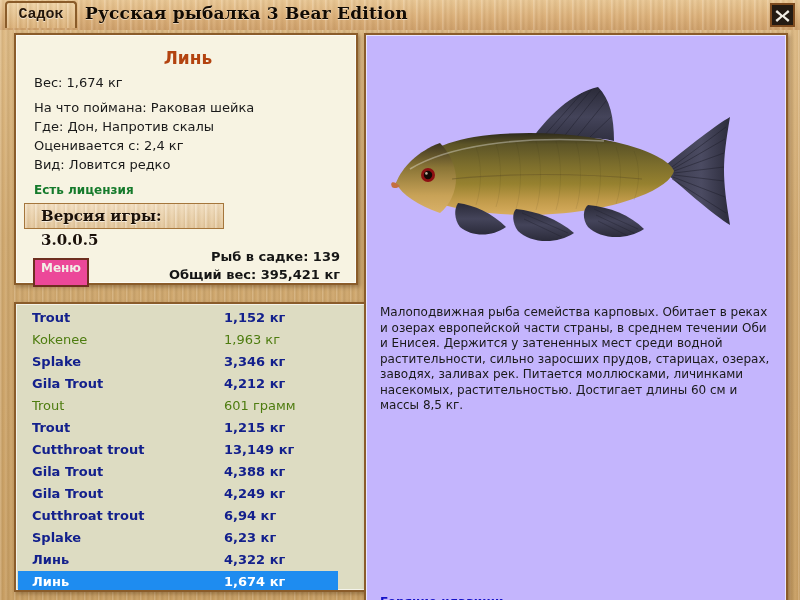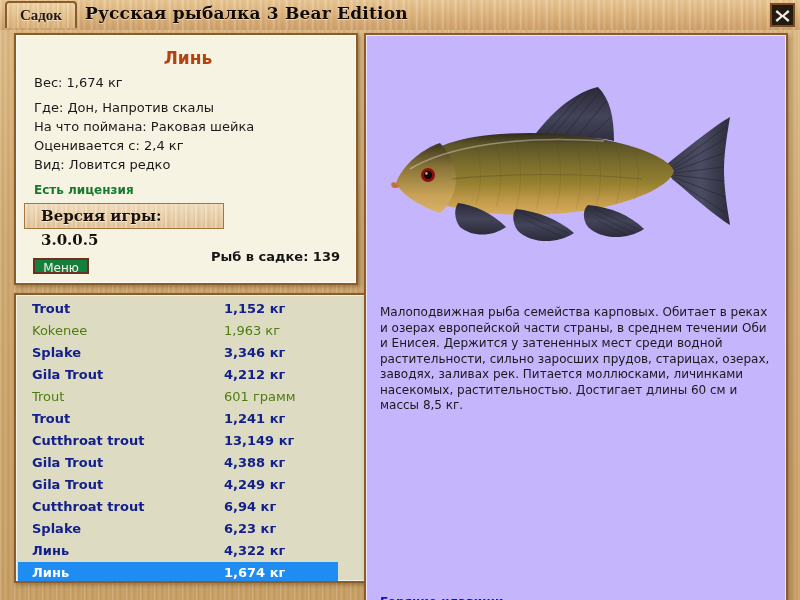--- a/index.html
+++ b/index.html
@@ -32,21 +32,21 @@
   #tab-sadok {
     position: absolute; left: 5px; top: 1px; width: 72px; height: 27px;
     border: 2px solid #8a5c2a; border-bottom: none;
     border-radius: 4px 4px 0 0;
     background-image:
       repeating-linear-gradient(90deg,
         rgba(255,255,255,0.22) 0px, rgba(255,255,255,0.22) 1px,
         rgba(0,0,0,0.05) 3px, rgba(255,255,255,0.10) 7px,
         rgba(0,0,0,0.05) 10px),
       linear-gradient(180deg, #f0d2a2 0%, #dcb076 100%);
-    font-family: Liberation Serif, serif;
+    font-family: Liberation Mono, monospace;
     font-size: 15px; font-weight: bold; color: #24160a;
     text-align: center; line-height: 24px;
     text-shadow: 0 1px 0 rgba(255,255,255,0.55);
   }
   #app-title {
     position: absolute; left: 85px; top: 3px;
     font-family: "DejaVu Serif", serif;
     font-size: 17px; font-weight: bold; color: #110a03;
     letter-spacing: 0.2px;
     text-shadow: 0 1px 0 rgba(255,255,255,0.45);
@@ -101,35 +101,35 @@
         rgba(255,255,255,0.30) 0px, rgba(255,255,255,0.30) 1px,
         rgba(0,0,0,0.04) 3px, rgba(255,255,255,0.14) 7px,
         rgba(0,0,0,0.04) 10px),
       linear-gradient(180deg, #f2dcba 0%, #e2c395 100%);
     font-family: "DejaVu Serif", serif;
     font-size: 15px; font-weight: bold; color: #1a1008;
     line-height: 24px; padding-left: 16px;
     text-shadow: 0 1px 0 rgba(255,255,255,0.6);
   }
   #menu-button {
-    position: absolute; left: 17px; top: 223px; width: 56px; height: 16px;
-    background: #15803d; border: 2px solid #6e2e20;
+    position: absolute; left: 17px; top: 223px; width: 56px; height: 29px;
+    background: #ec4899; border: 2px solid #6e2e20;
     color: #f2efe6; font-size: 12px;
-    text-align: center; line-height: 17px; cursor: pointer;
+    text-align: center; line-height: 17px; cursor: pointer; font-weight: bold;
   }
   #keepnet-stats {
     position: absolute; right: 16px; top: 213px;
     text-align: right;
     font-size: 13px; font-weight: bold; color: #151515;
     line-height: 18px;
   }
 
   
   #panel-catch-list {
-    left: 14px; top: 293px; width: 374px; height: 290px;
+    left: 14px; top: 302px; width: 374px; height: 290px;
     background: #dddcc2; padding: 0; overflow: hidden;
   }
   #catch-list {
     position: absolute; left: 2px; top: 3px; width: 320px; height: 284px;
     overflow: hidden;
   }
   .catch-row {
     position: relative; height: 22px; line-height: 22px;
     padding: 0 6px 0 14px; font-size: 13px; cursor: pointer;
   }
@@ -194,30 +194,31 @@
     <svg width="17" height="16" viewBox="0 0 17 16">
       <path d="M3 2 L8.5 7 L14 2 L15.5 4 L10.5 8 L15.5 12 L14 14 L8.5 9 L3 14 L1.5 12 L6.5 8 L1.5 4 Z" fill="#f3efe5"></path>
     </svg>
   </div>
 </div>
 
 <div class="panel" id="panel-fish-info">
   <div id="fish-name">Линь</div>
   <div id="fish-weight">Вес: 1,674 кг</div>
   <div id="fish-details">
+    <div>На что поймана: Раковая шейка</div>
     <div>Где: Дон, Напротив скалы</div>
-    <div>На что поймана: Раковая шейка</div>
     <div>Оценивается с: 2,4 кг</div>
     <div>Вид: Ловится редко</div>
   </div>
   <div id="license-status">Есть лицензия</div>
   <div id="version-banner">Версия игры: 3.0.0.5</div>
   <div id="menu-button">Меню</div>
   <div id="keepnet-stats">
     <div>Рыб в садке: 139</div>
+    <div>Общий вес: 395,421 кг</div>
   </div>
 </div>
 
 <div class="panel" id="panel-catch-list">
   <div id="catch-list">
       <div class="catch-row trophy">
         <span class="fish">Trout</span>
         <span class="wt">1,152 кг</span>
       </div>
       <div class="catch-row normal">
@@ -231,21 +232,21 @@
       <div class="catch-row trophy">
         <span class="fish">Gila Trout</span>
         <span class="wt">4,212 кг</span>
       </div>
       <div class="catch-row normal">
         <span class="fish">Trout</span>
         <span class="wt">601 грамм</span>
       </div>
       <div class="catch-row trophy">
         <span class="fish">Trout</span>
-        <span class="wt">1,241 кг</span>
+        <span class="wt">1,215 кг</span>
       </div>
       <div class="catch-row trophy">
         <span class="fish">Cutthroat trout</span>
         <span class="wt">13,149 кг</span>
       </div>
       <div class="catch-row trophy">
         <span class="fish">Gila Trout</span>
         <span class="wt">4,388 кг</span>
       </div>
       <div class="catch-row trophy">

